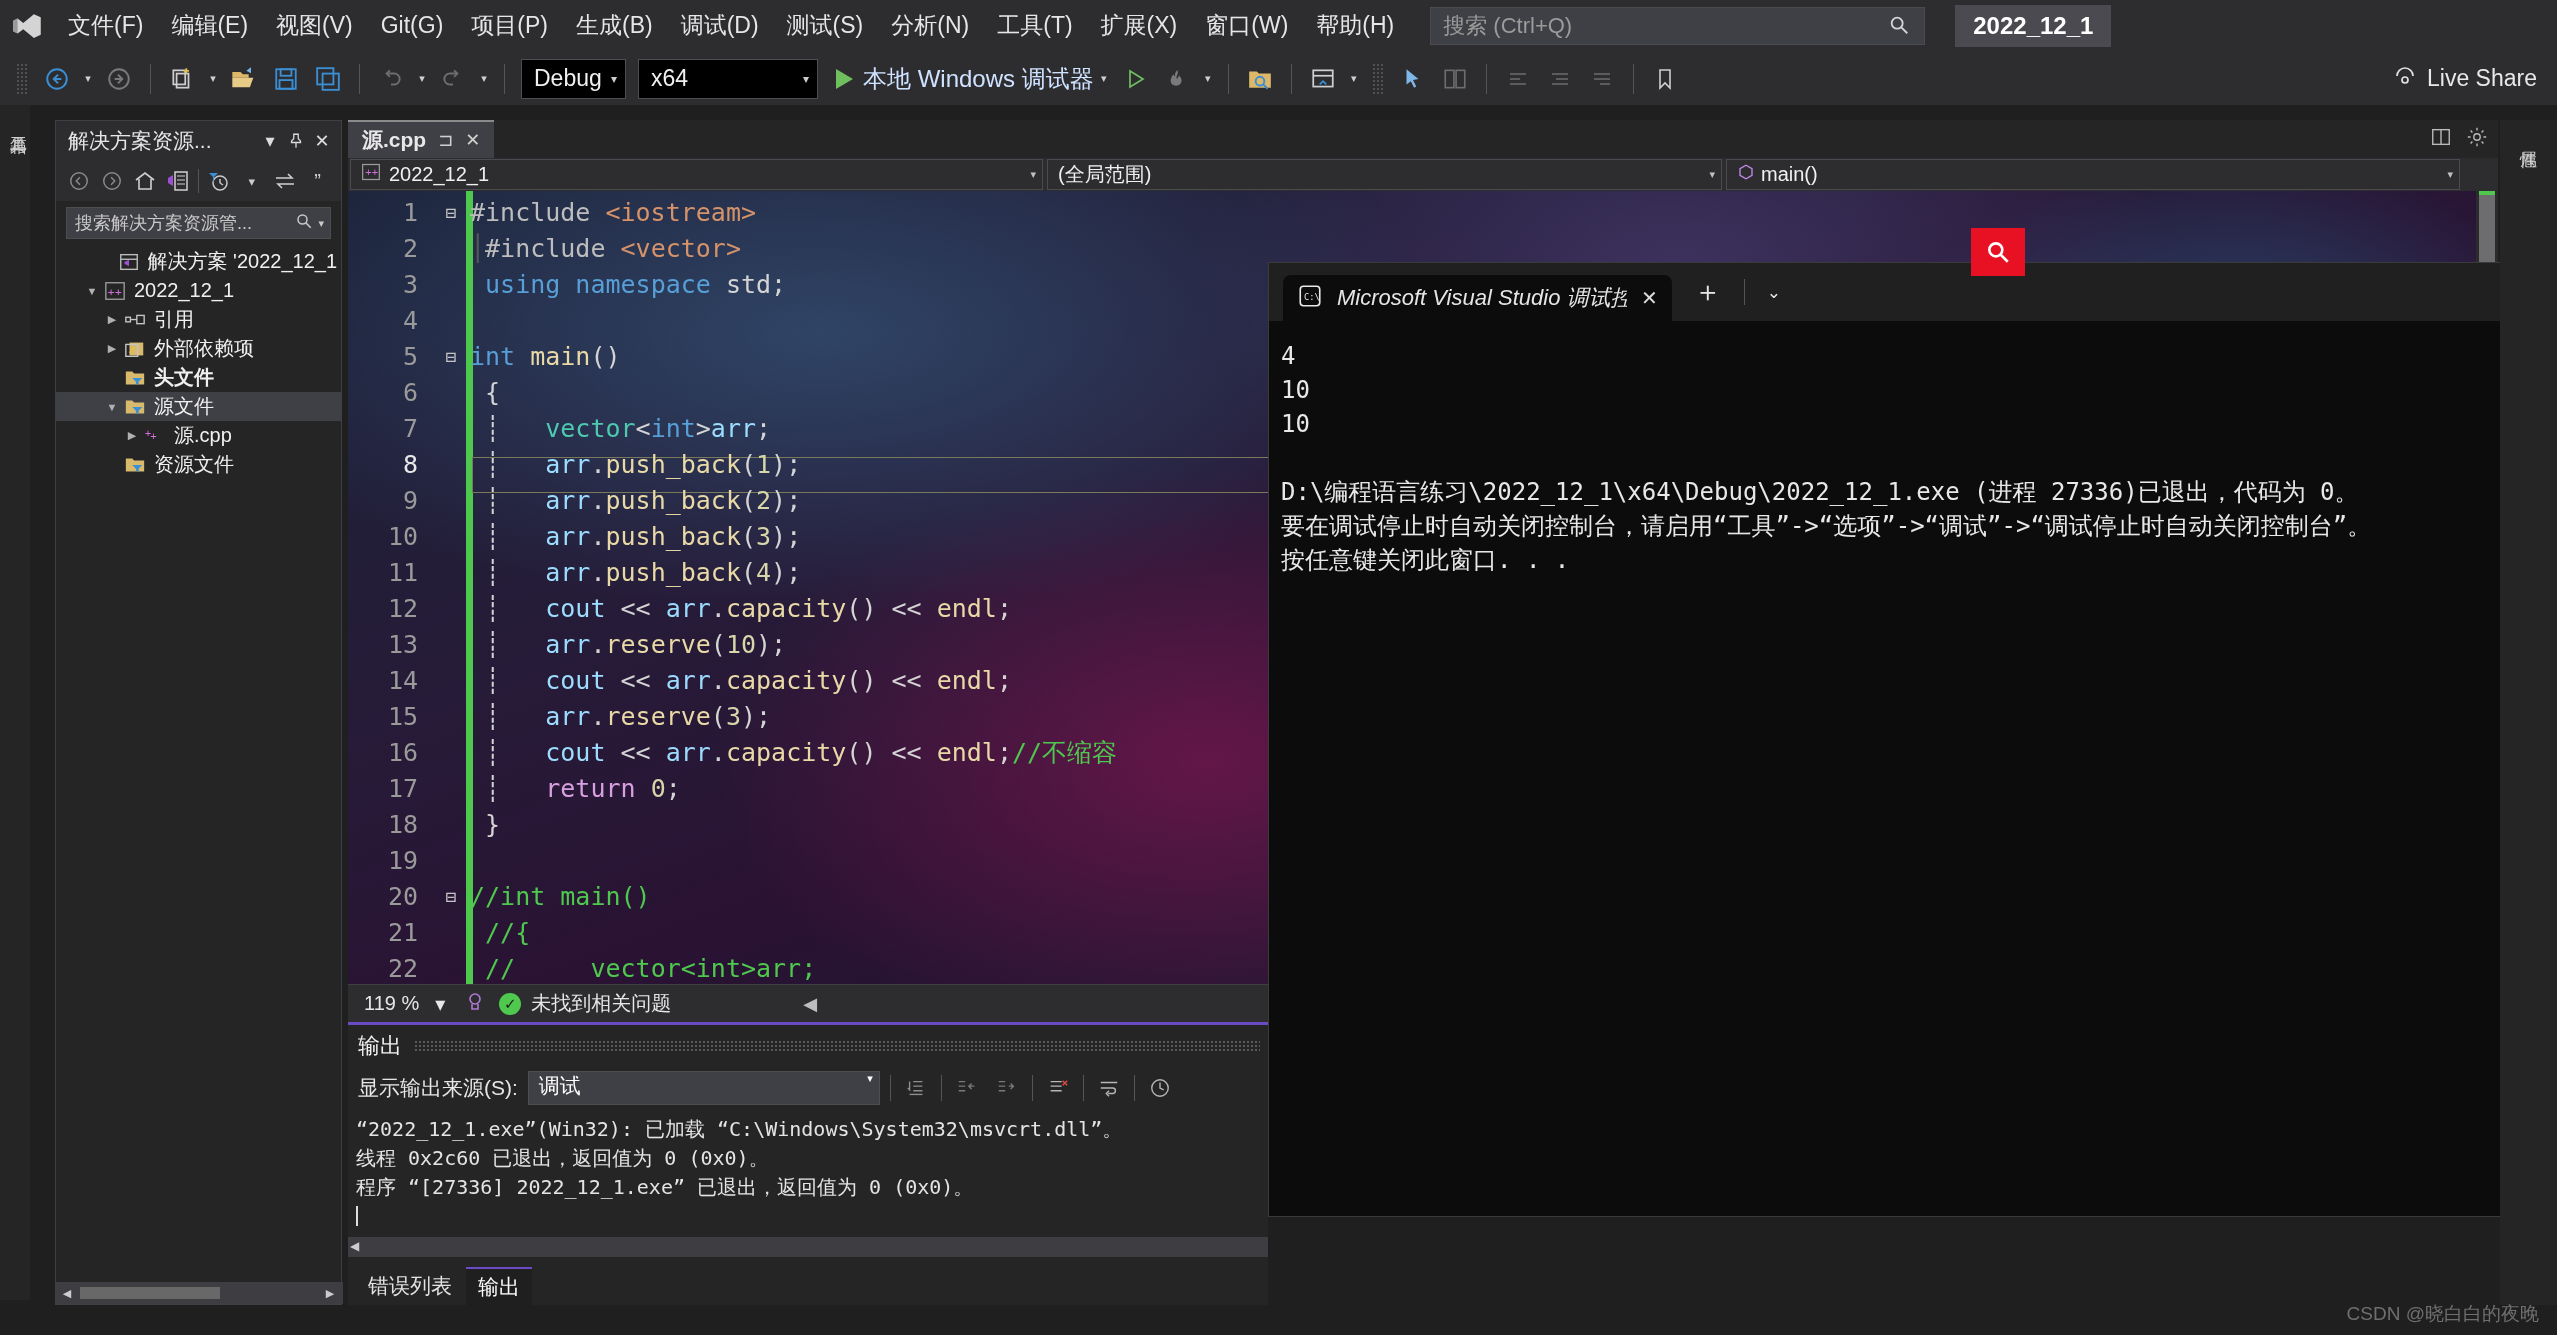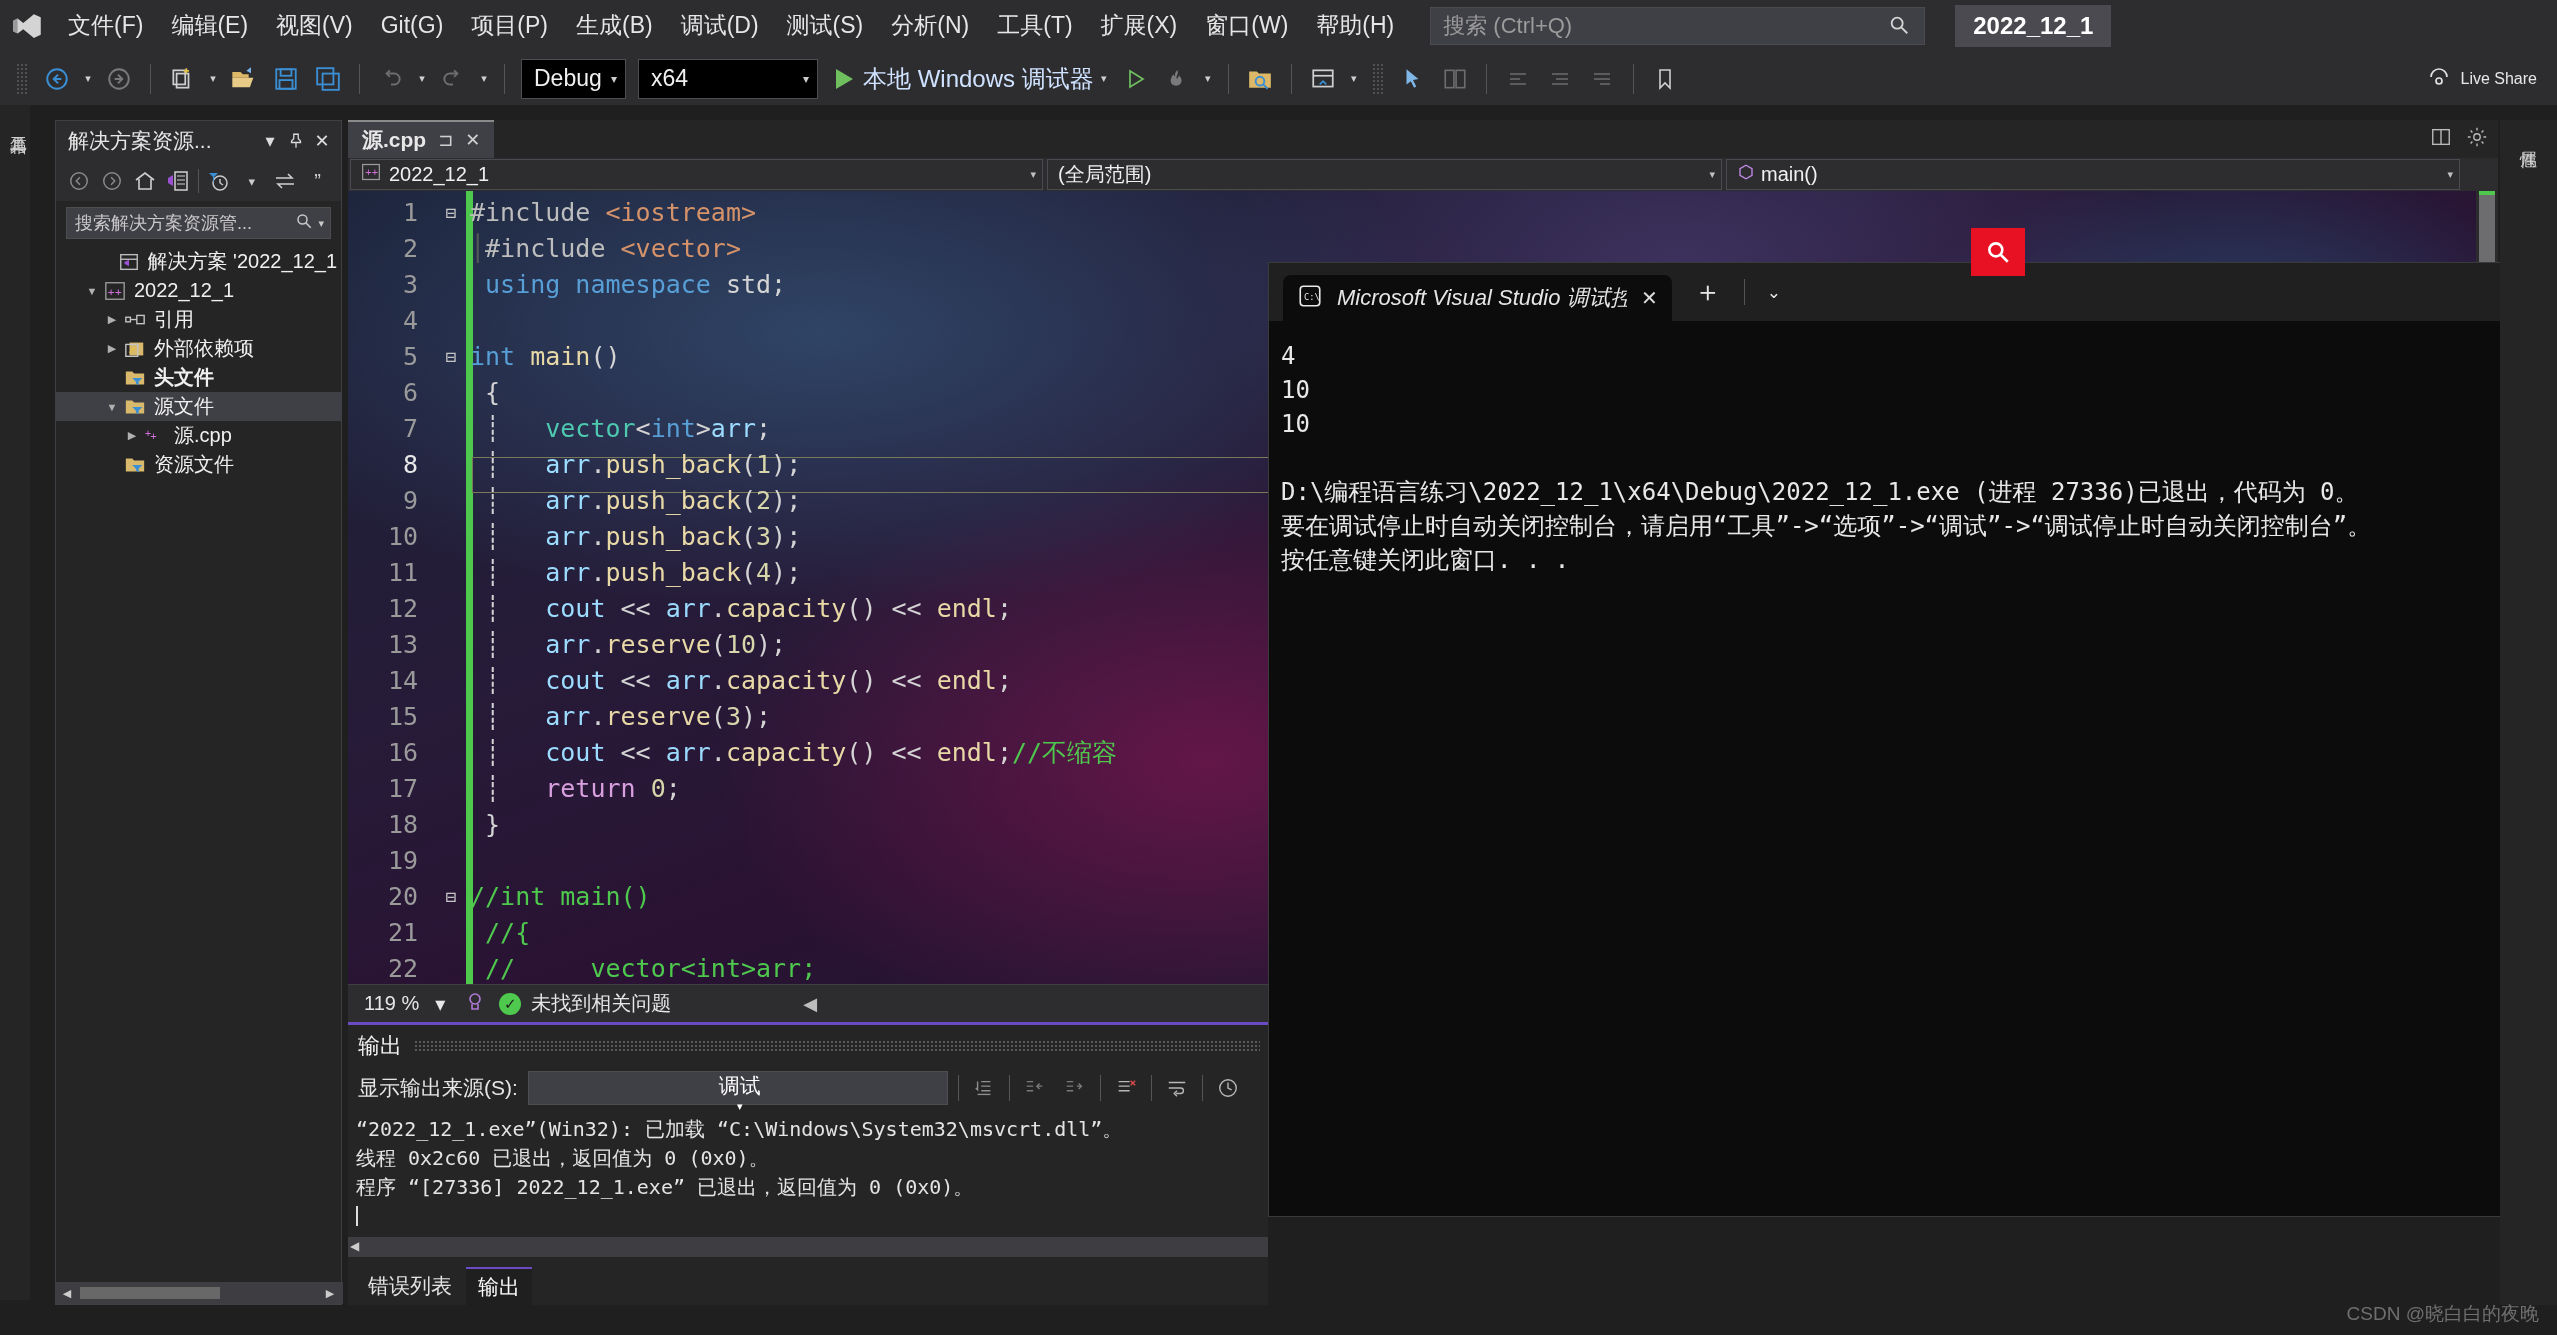--- a/index.html
+++ b/index.html
@@ -59,21 +59,21 @@
     margin:0 6px;
   }
   .tb-combo .cv { overflow:hidden; white-space:nowrap; }
   .tb-combo .ca { margin-left:auto; font-size:12px; padding-left:10px; color:#ccc;}
   .tb-run { display:flex; align-items:center; color:#cfe2ff; font-size:24px; margin-left:12px; }
   .play-tri {
     width:0;height:0;border-left:17px solid #6fbf5f;border-top:10px solid transparent;
     border-bottom:10px solid transparent; margin-right:10px;
   }
   .liveshare { margin-left:auto; display:flex; align-items:center; color:#e8e8e8;
-               font-size:16px; padding-right:20px; }
+               font-size:23px; padding-right:20px; }
 
   
   .vedge {
     position:absolute; left:0; top:105px; width:30px; height:1195px; background:#252526;
   }
   .vedge .vtext {
     writing-mode:vertical-rl; text-orientation:upright;
     font-size:17px; color:#cfcfcf; margin:18px auto 0; letter-spacing:1px;
     display:block; width:100%; text-align:center;
   }
@@ -196,22 +196,22 @@
     position:absolute; left:348px; top:1022px; width:920px; height:283px;
     background:#252526; border-top:3px solid #6a4bc4;
   }
   .out-title { height:42px; display:flex; align-items:center; padding-left:10px; gap:12px; }
   .out-title .t { font-size:22px; color:#f0f0f0; }
   .out-title .dots { flex:1; height:12px; background-image: radial-gradient(#5a5a5a 1px, transparent 1px);
                      background-size:4px 4px; margin-right:8px; }
   .out-tools { height:42px; display:flex; align-items:center; padding-left:10px; gap:10px; }
   .out-tools .lbl { font-size:21px; color:#e6e6e6; white-space:nowrap; }
   .out-select {
-    width:420px; height:34px; background:#3f3f46; border:1px solid #4d4d52;
-    display:flex; align-items:center; padding:0 6px 0 10px; color:#fff; font-size:21px;flex-direction:column;
+    width:352px; height:34px; background:#3f3f46; border:1px solid #4d4d52;
+    display:flex; padding:0 6px 0 10px; color:#fff; font-size:21px;
   }
   .out-select .cv { flex:1; }
   .out-select .ca { font-size:11px; }
   .out-sep { width:1px; height:26px; background:#555; }
   .oti { width:30px; height:30px; display:flex; align-items:center; justify-content:center; }
   .out-text {
     position:absolute; left:0; top:90px; width:920px; height:140px;
     font-family:"DejaVu Sans Mono","Liberation Mono",monospace;
     font-size:20px; color:#e4e4e4; padding-left:8px; line-height:29px;
   }

